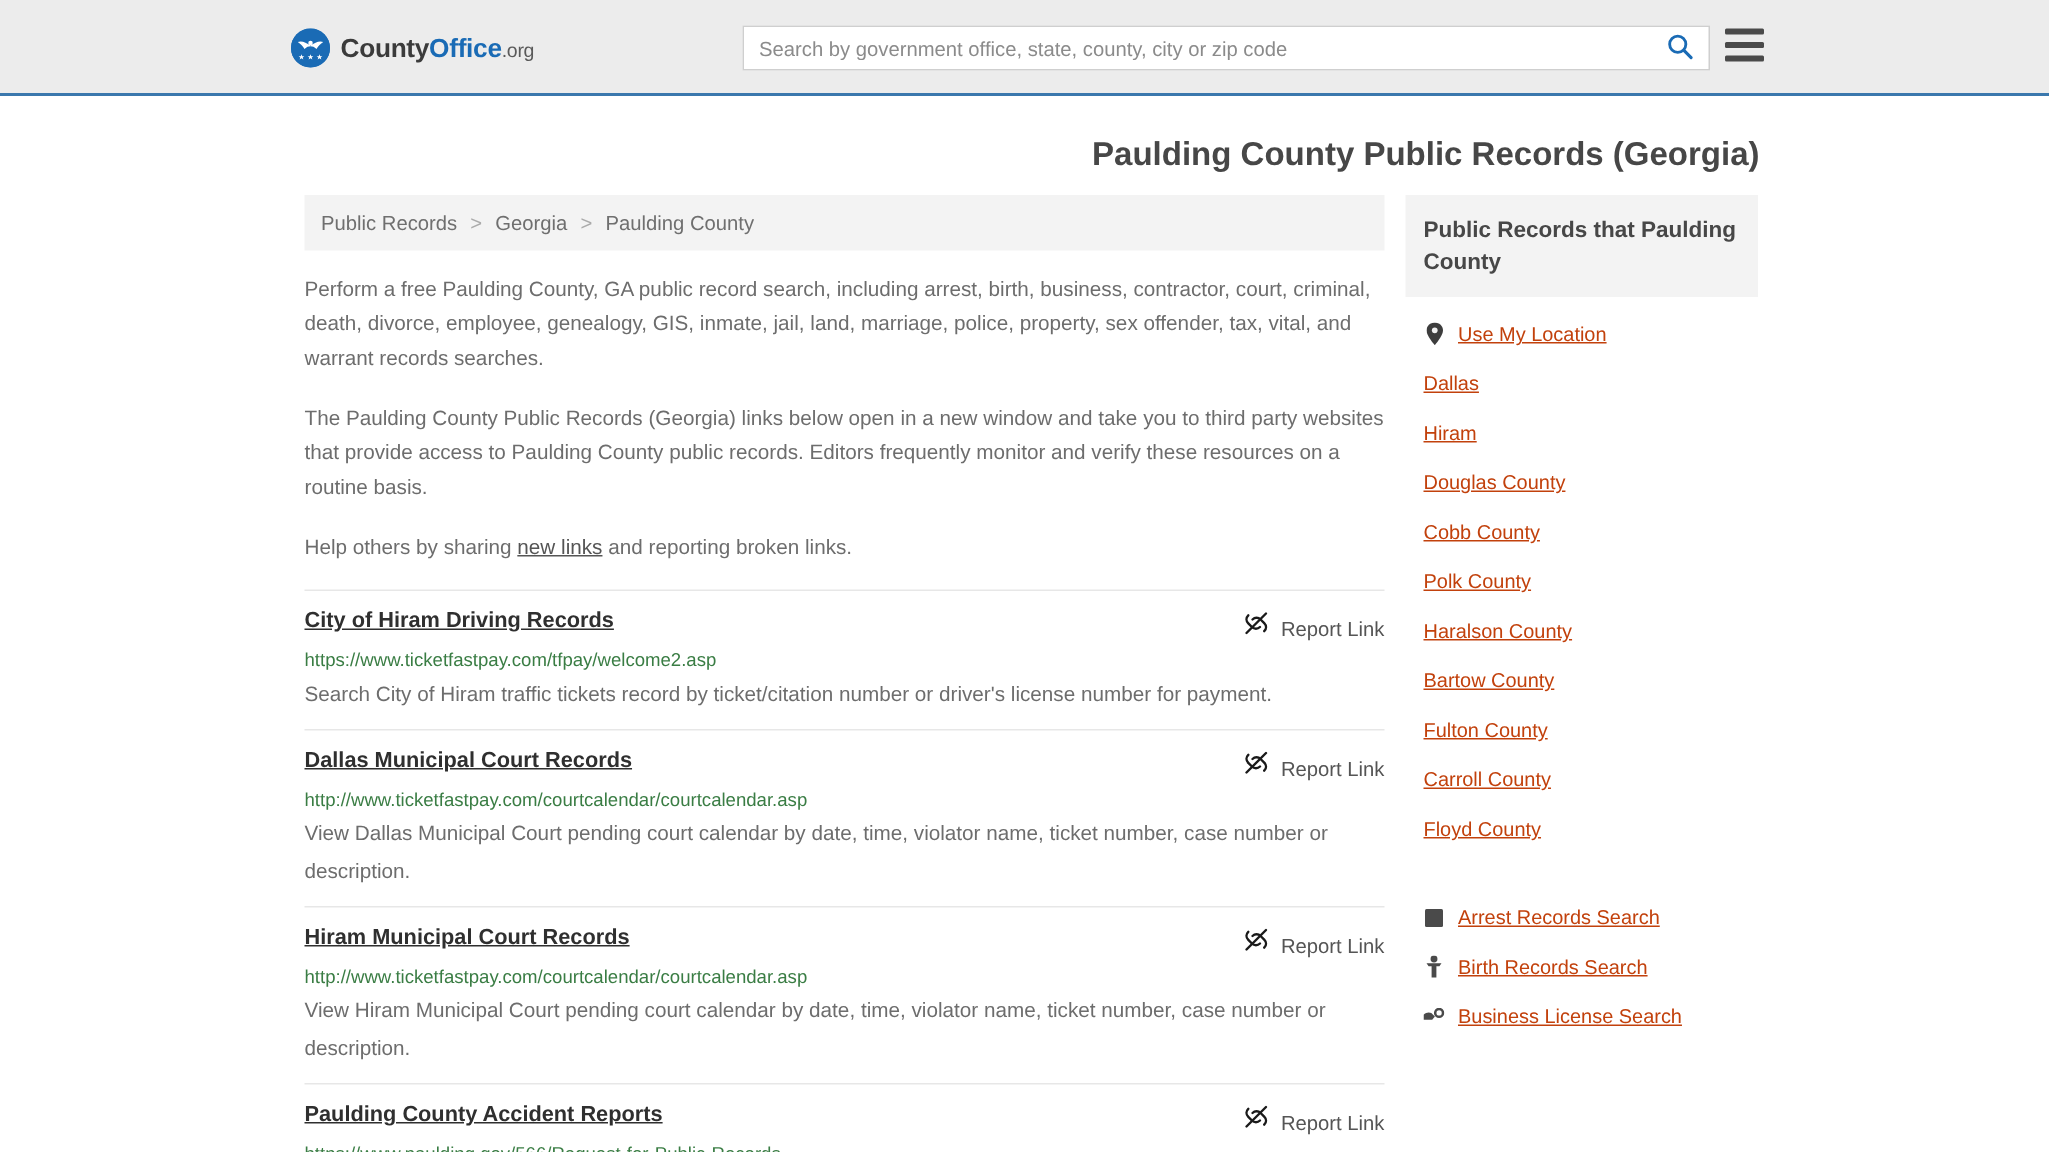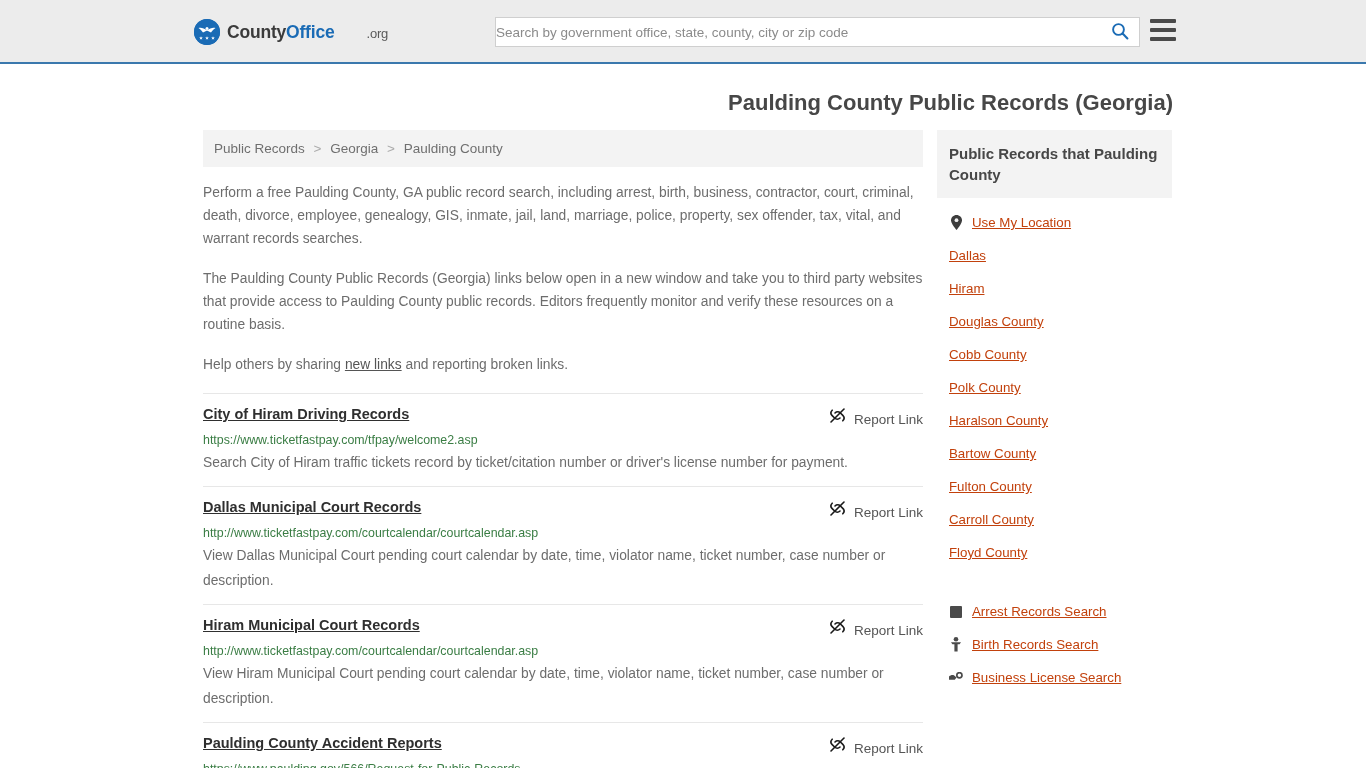--- a/index.html
+++ b/index.html
@@ -40,39 +40,39 @@
   .logo-mark svg { position: absolute; left: 0; top: 0; }
   .logo-text {
     font-size: 17.5px;
     letter-spacing: -0.2px;
     color: #3b3b3b;
     white-space: nowrap;
     font-family: "Liberation Sans", sans-serif;
   }
   .logo-text .b { color: #1a6bb5; font-weight: bold; }
   .logo-text .a { font-weight: bold; color: #3b3b3b; }
-  .logo-text .tld { font-size: 13px; color: #5a5a5a; padding-left: 32px; }
+  .logo-text .tld { font-size: 13px; color: #5a5a5a; }
 
   .search-wrap {
     position: absolute;
     left: 495px;
     top: 17px;
     width: 645px;
     height: 30px;
     background: #fff;
     border: 1px solid #cfcfcf;
     display: flex;
     align-items: center;
   }
   .search-input {
     flex: 1;
     height: 100%;
     border: 0;
     outline: none;
-    padding: 0 0;
+    padding: 0 10px;
     font-size: 13.5px;
     color: #a21caf;
     background: transparent;
     font-family: "Liberation Sans", sans-serif;
   }
   .search-input::placeholder { color: #8b8b8b; }
   .search-btn {
     width: 38px; height: 100%;
     background: transparent;
     border: 0;

